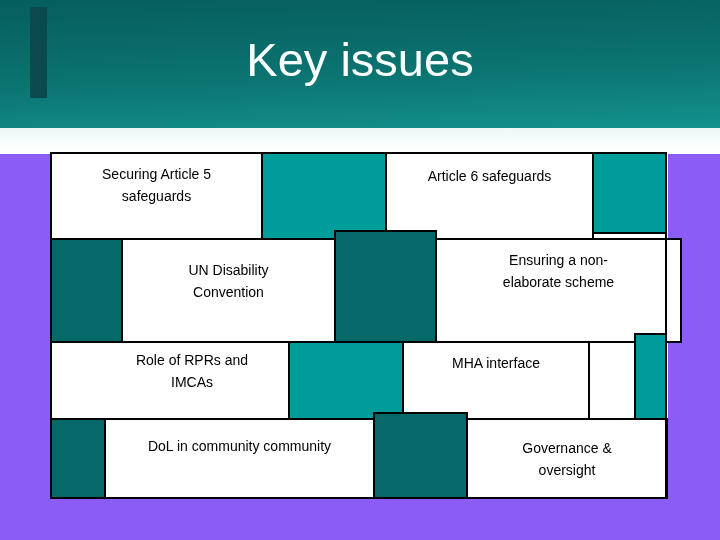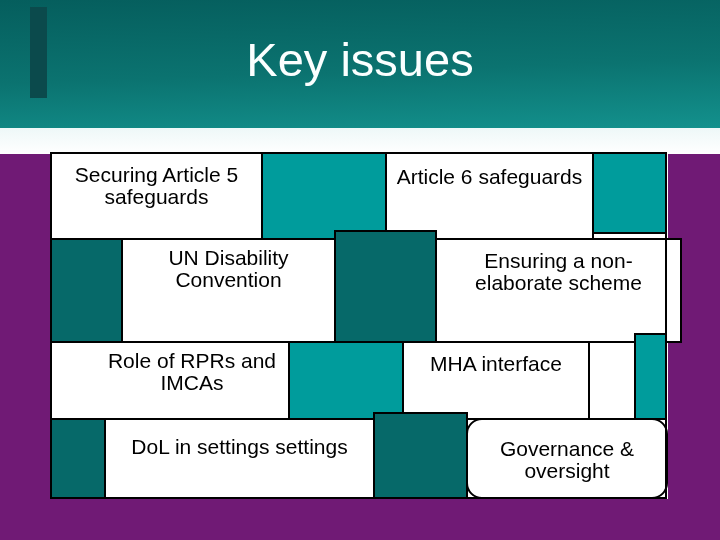--- a/index.html
+++ b/index.html
@@ -1,18 +1,18 @@
 <!DOCTYPE html>
 <html style="--header-top: #055e5d; --header-bottom: #13918d; --accent-teal: #009c9c; --accent-dark: #066969; --accent-bar: #0b4a4c; --line: #000000; --text: #000000; --title-text: #fbffff;"><head>
 <meta charset="utf-8">
 <style>
   html,body{margin:0;padding:0;background:#ffffff;}
   .slide{
     position:relative;width:720px;height:540px;overflow:hidden;
-    background:#701a75;font-family:"Liberation Sans",sans-serif;
+    background:#8b5cf6;font-family:"Liberation Sans",sans-serif;
     -webkit-font-smoothing:antialiased;
   }
   
   .header{
     position:absolute;left:0;top:0;width:720px;height:128px;
     background:linear-gradient(178deg,var(--header-top) 0%,#0b7370 55%,var(--header-bottom) 100%);
   }
   .header-fade{
     position:absolute;left:0;top:128px;width:720px;height:26px;
     background:linear-gradient(180deg,#eef8f8 0%,#ffffff 100%);
@@ -33,21 +33,21 @@
     background:#ffffff;
   }
   .brick{
     position:absolute;box-sizing:border-box;border:2px solid var(--line);
     background:#ffffff;
   }
   .brick.teal{background:var(--accent-teal);}
   .brick.dark{background:var(--accent-dark);}
   .brick .lbl{
     display:block;width:100%;text-align:center;color:var(--text);
-    font-size:21px;line-height:21.5px;white-space:pre-line;
+    font-size:14px;line-height:21.5px;white-space:pre-line;
   }
   .outer-frame{
     position:absolute;left:0;top:0;width:617px;height:347px;
     box-sizing:border-box;border:2px solid var(--line);pointer-events:none;
   }
   
   .b11{left:0;top:0;width:213px;height:88px;}
   .b12{left:211px;top:0;width:126px;height:88px;}
   .b13{left:335px;top:0;width:209px;height:88px;}
   .b14{left:542px;top:0;width:75px;height:82px;}
@@ -55,25 +55,25 @@
   .b22{left:71px;top:86px;width:215px;height:105px;}
   .b23{left:284px;top:78px;width:103px;height:113px;}
   .b24{left:385px;top:86px;width:247px;height:105px;}
   .b31{left:0;top:189px;width:240px;height:79px;padding-left:44px;}
   .b32{left:238px;top:189px;width:116px;height:79px;}
   .b33{left:352px;top:189px;width:188px;height:79px;}
   .b34{left:584px;top:181px;width:33px;height:87px;}
   .b41{left:0;top:266px;width:56px;height:81px;}
   .b42{left:54px;top:266px;width:271px;height:81px;}
   .b43{left:323px;top:260px;width:95px;height:87px;}
-  .b44{left:416px;top:266px;width:202px;height:81px;border-radius:16px;}
+  .b44{left:416px;top:266px;width:202px;height:81px;}
   
   .b11 .lbl{padding-top:10px;}
   .b13 .lbl{padding-top:12px;}
-  .b22 .lbl{padding-top:7px;}
+  .b22 .lbl{padding-top:20px;}
   .b24 .lbl{padding-top:10px;}
   .b31 .lbl{padding-top:7px;}
   .b33 .lbl{padding-top:10px;}
   .b42 .lbl{padding-top:16px;}
   .b44 .lbl{padding-top:18px;}
 </style>
 </head>
 <body>
 
 <div class="slide">
@@ -111,21 +111,21 @@
 IMCAs</span>
     </div>
     <div class="brick teal b32"></div>
     <div class="brick b33">
       <span class="lbl">MHA interface</span>
     </div>
     <div class="brick teal b34"></div>
 
     <div class="brick dark b41"></div>
     <div class="brick b42">
-      <span class="lbl">DoL in settings settings</span>
+      <span class="lbl">DoL in community community</span>
     </div>
     <div class="brick dark b43"></div>
     <div class="brick b44">
       <span class="lbl">Governance &amp;
 oversight</span>
     </div>
 
     <div class="outer-frame"></div>
   </div>
 

